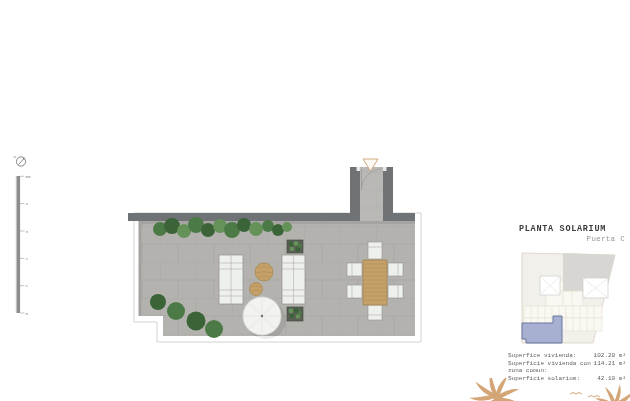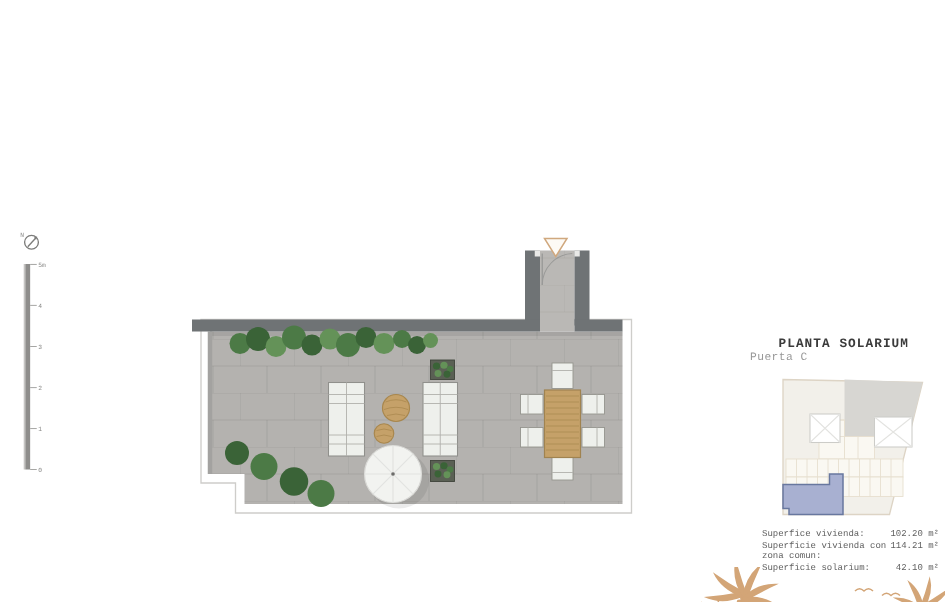--- a/index.html
+++ b/index.html
@@ -12,21 +12,21 @@
   .floor-light{fill:var(--c-floor-light,#bab8b5);}
   .wood{fill:var(--c-wood,#c5a169);}
   .green{fill:var(--c-plant,#4c7a46);}
   .green-d{fill:var(--c-plant-dark,#3a6337);}
   .green-l{fill:var(--c-plant-light,#649258);}
   .palm{fill:var(--c-palm,#d3a577);}
   .palm-line{stroke:var(--c-palm,#d3a577);}
   .unit{fill:var(--c-unit-fill,#a8b0d1);stroke:var(--c-unit-stroke,#68779f);stroke-width:1;}
   .title{position:absolute;left:500px;top:176px;width:125px;text-align:center;
          font-size:8.5px;font-weight:bold;letter-spacing:.7px;color:var(--c-title,#3b3b3b);}
-  .subtitle{position:absolute;left:500px;top:187px;width:125px;text-align:left;
+  .subtitle{position:absolute;left:500px;top:187px;width:125px;text-align:right;
          font-size:7.5px;letter-spacing:.3px;color:var(--c-subtitle,#979797);}
   .areas{position:absolute;left:508px;top:304px;width:118px;
          font-size:6px;line-height:7.6px;color:var(--c-text,#5f5f5f);}
   .area-row{display:flex;justify-content:space-between;}
   .area-row .v{text-align:right;white-space:nowrap;}
 </style>
 </head>
 <body>
 
 <div class="canvas">

